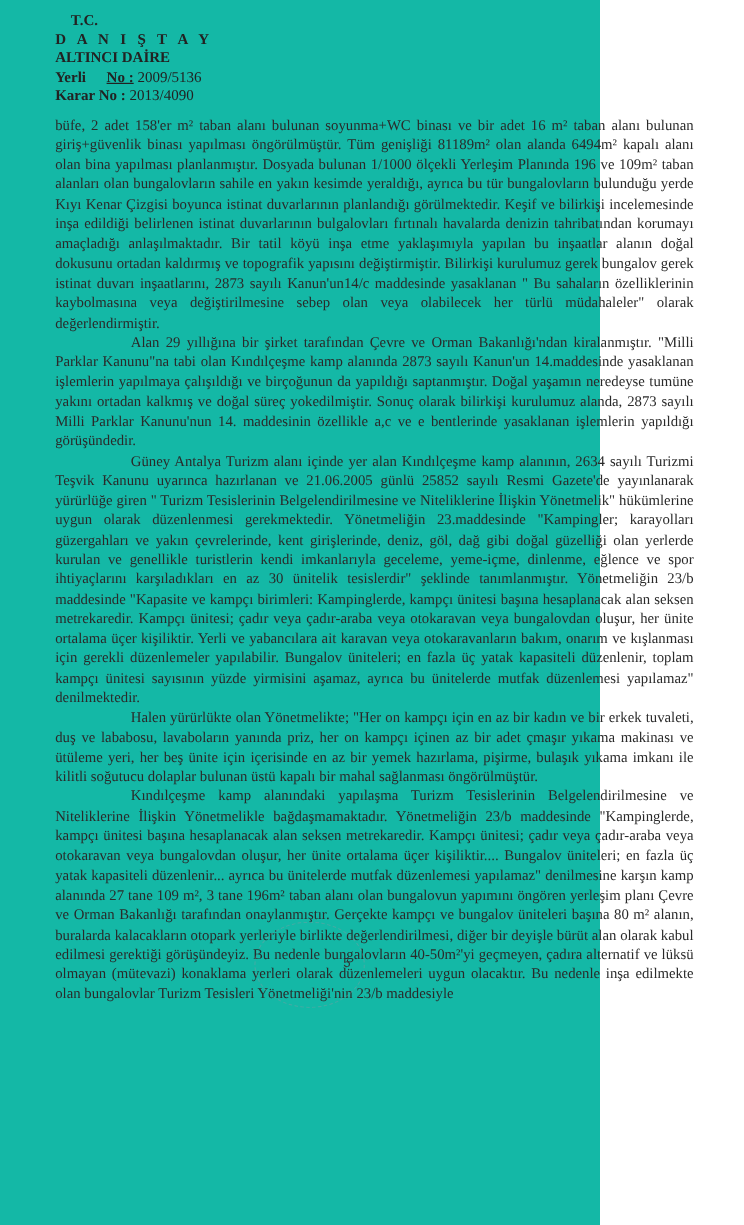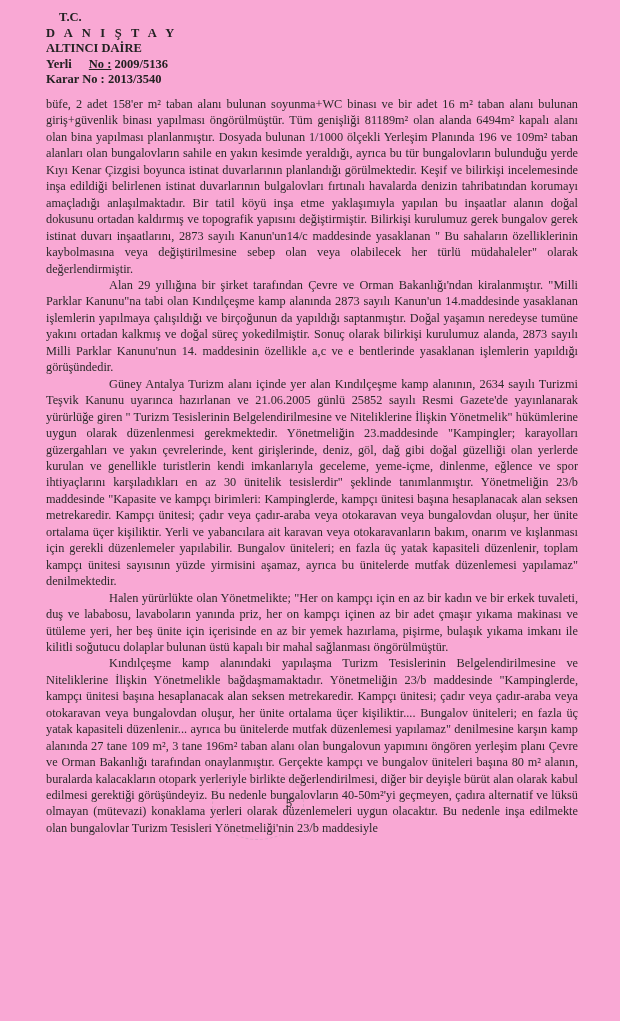--- a/index.html
+++ b/index.html
@@ -1,26 +1,26 @@
 <!DOCTYPE html>
 <html><head>
 <meta charset="utf-8">
 <style>
   html, body { margin: 0; padding: 0; background: #ffffff; }
   body { width: 620px; height: 1021px; position: relative; overflow: hidden; }
   .page {
-    position: absolute; left: 0; top: 0; width: 620px; height: 1021px;
-    background: #f9a8d4;
+    position: absolute; left: 0; top: 0; width: 500px; height: 1021px;
+    background: #14b8a6;
     font-family: "Liberation Serif", "DejaVu Serif", serif;
     color: #2a2a2a;
   }
   .header { position: absolute; left: 46px; top: 10px; font-size: 12.5px; line-height: 15.6px; font-weight: bold; color: #222; }
   .header .tc { padding-left: 13px; }
   .header .danistay { letter-spacing: 3.2px; text-align: right; }
-  .header .val { font-weight: bold; }
+  .header .val { font-weight: normal; }
   .header .esas-no { padding-left: 14px; text-decoration: underline; }
   .body {
     position: absolute; left: 46px; top: 96px; width: 532px;
     font-size: 12.3px; line-height: 16.45px; text-align: justify; font-family: Liberation Serif, serif;
   }
   .body p { margin: 0; }
   .body p.indent { text-indent: 63px; }
   .stamp {
     position: absolute; left: 212px; top: 768px; width: 90px; height: 70px;
     border-radius: 50%; border: 1px dashed rgba(150,150,160,0.35);
@@ -35,21 +35,21 @@
     <div class="tc">T.C.</div>
     <div class="danistay">D A N I Ş T A Y</div>
     <div>ALTINCI DAİRE</div>
     <div>
       <span>Yerli</span>
       <span class="esas-no">No :</span>
       <span class="val">2009/5136</span>
     </div>
     <div>
       <span>Karar No :</span>
-      <span class="val">2013/3540</span>
+      <span class="val">2013/4090</span>
     </div>
   </div>
 
   <div class="body">
     <p>büfe, 2 adet 158'er m² taban alanı bulunan soyunma+WC binası ve bir adet 16 m² taban alanı bulunan giriş+güvenlik binası yapılması öngörülmüştür. Tüm genişliği 81189m² olan alanda 6494m² kapalı alanı olan bina yapılması planlanmıştır. Dosyada bulunan 1/1000 ölçekli Yerleşim Planında 196 ve 109m² taban alanları olan bungalovların sahile en yakın kesimde yeraldığı, ayrıca bu tür bungalovların bulunduğu yerde Kıyı Kenar Çizgisi boyunca istinat duvarlarının planlandığı görülmektedir. Keşif ve bilirkişi incelemesinde inşa edildiği belirlenen istinat duvarlarının bulgalovları fırtınalı havalarda denizin tahribatından korumayı amaçladığı anlaşılmaktadır. Bir tatil köyü inşa etme yaklaşımıyla yapılan bu inşaatlar alanın doğal dokusunu ortadan kaldırmış ve topografik yapısını değiştirmiştir. Bilirkişi kurulumuz gerek bungalov gerek istinat duvarı inşaatlarını, 2873 sayılı Kanun'un14/c maddesinde yasaklanan " Bu sahaların özelliklerinin kaybolmasına veya değiştirilmesine sebep olan veya olabilecek her türlü müdahaleler" olarak değerlendirmiştir.</p>
     <p class="indent">Alan 29 yıllığına bir şirket tarafından Çevre ve Orman Bakanlığı'ndan kiralanmıştır. "Milli Parklar Kanunu"na tabi olan Kındılçeşme kamp alanında 2873 sayılı Kanun'un 14.maddesinde yasaklanan işlemlerin yapılmaya çalışıldığı ve birçoğunun da yapıldığı saptanmıştır. Doğal yaşamın neredeyse tumüne yakını ortadan kalkmış ve doğal süreç yokedilmiştir. Sonuç olarak bilirkişi kurulumuz alanda, 2873 sayılı Milli Parklar Kanunu'nun 14. maddesinin özellikle a,c ve e bentlerinde yasaklanan işlemlerin yapıldığı görüşündedir.</p>
     <p class="indent">Güney Antalya Turizm alanı içinde yer alan Kındılçeşme kamp alanının, 2634 sayılı Turizmi Teşvik Kanunu uyarınca hazırlanan ve 21.06.2005 günlü 25852 sayılı Resmi Gazete'de yayınlanarak yürürlüğe giren " Turizm Tesislerinin Belgelendirilmesine ve Niteliklerine İlişkin Yönetmelik" hükümlerine uygun olarak düzenlenmesi gerekmektedir. Yönetmeliğin 23.maddesinde "Kampingler; karayolları güzergahları ve yakın çevrelerinde, kent girişlerinde, deniz, göl, dağ gibi doğal güzelliği olan yerlerde kurulan ve genellikle turistlerin kendi imkanlarıyla geceleme, yeme-içme, dinlenme, eğlence ve spor ihtiyaçlarını karşıladıkları en az 30 ünitelik tesislerdir" şeklinde tanımlanmıştır. Yönetmeliğin 23/b maddesinde "Kapasite ve kampçı birimleri: Kampinglerde, kampçı ünitesi başına hesaplanacak alan seksen metrekaredir. Kampçı ünitesi; çadır veya çadır-araba veya otokaravan veya bungalovdan oluşur, her ünite ortalama üçer kişiliktir. Yerli ve yabancılara ait karavan veya otokaravanların bakım, onarım ve kışlanması için gerekli düzenlemeler yapılabilir. Bungalov üniteleri; en fazla üç yatak kapasiteli düzenlenir, toplam kampçı ünitesi sayısının yüzde yirmisini aşamaz, ayrıca bu ünitelerde mutfak düzenlemesi yapılamaz" denilmektedir.</p>
     <p class="indent">Halen yürürlükte olan Yönetmelikte; "Her on kampçı için en az bir kadın ve bir erkek tuvaleti, duş ve lababosu, lavaboların yanında priz, her on kampçı içinen az bir adet çmaşır yıkama makinası ve ütüleme yeri, her beş ünite için içerisinde en az bir yemek hazırlama, pişirme, bulaşık yıkama imkanı ile kilitli soğutucu dolaplar bulunan üstü kapalı bir mahal sağlanması öngörülmüştür.</p>
     <p class="indent">Kındılçeşme kamp alanındaki yapılaşma Turizm Tesislerinin Belgelendirilmesine ve Niteliklerine İlişkin Yönetmelikle bağdaşmamaktadır. Yönetmeliğin 23/b maddesinde "Kampinglerde, kampçı ünitesi başına hesaplanacak alan seksen metrekaredir. Kampçı ünitesi; çadır veya çadır-araba veya otokaravan veya bungalovdan oluşur, her ünite ortalama üçer kişiliktir.... Bungalov üniteleri; en fazla üç yatak kapasiteli düzenlenir... ayrıca bu ünitelerde mutfak düzenlemesi yapılamaz" denilmesine karşın kamp alanında 27 tane 109 m², 3 tane 196m² taban alanı olan bungalovun yapımını öngören yerleşim planı Çevre ve Orman Bakanlığı tarafından onaylanmıştır. Gerçekte kampçı ve bungalov üniteleri başına 80 m² alanın, buralarda kalacakların otopark yerleriyle birlikte değerlendirilmesi, diğer bir deyişle bürüt alan olarak kabul edilmesi gerektiği görüşündeyiz. Bu nedenle bungalovların 40-50m²'yi geçmeyen, çadıra alternatif ve lüksü olmayan (mütevazi) konaklama yerleri olarak düzenlemeleri uygun olacaktır. Bu nedenle inşa edilmekte olan bungalovlar Turizm Tesisleri Yönetmeliği'nin 23/b maddesiyle</p>
   </div>

